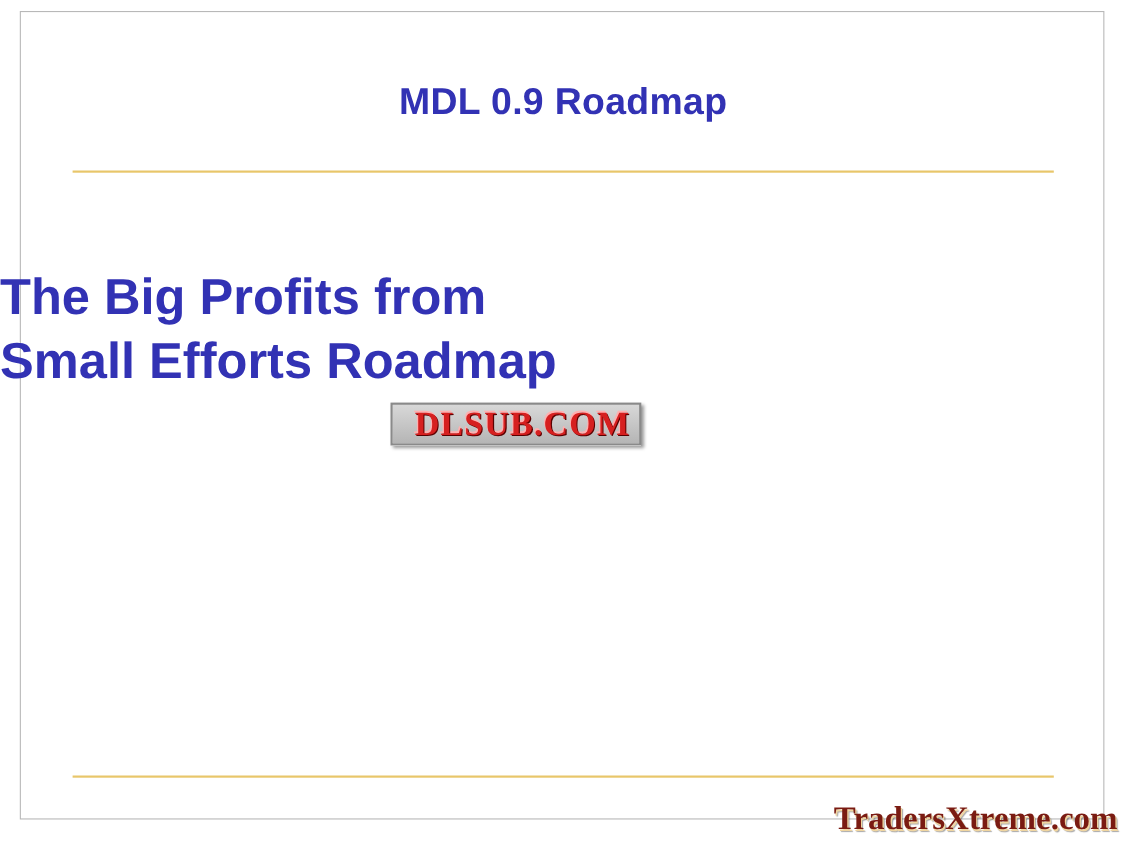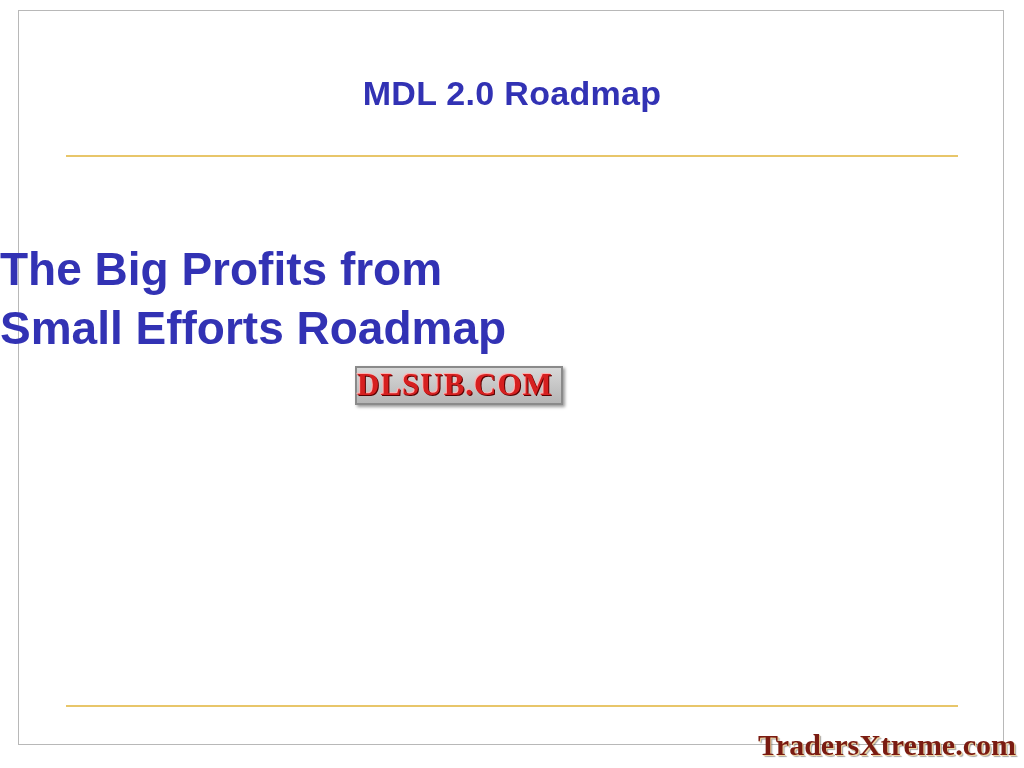--- a/index.html
+++ b/index.html
@@ -114,21 +114,21 @@
     left: 355px;
     top: 366px;
     z-index: 25;
     font-family: "Liberation Serif", serif;
     font-weight: bold;
     font-size: 31px;
     letter-spacing: 1px;
     color: #d62020;
     background: linear-gradient(#d8d8d8, #b5b5b5);
     border: 2px solid #8a8a8a;
-    padding: 1px 8px 3px 0;
+    padding: 1px 8px 3px 20px;
     line-height: 1.0;
     text-shadow: 1px 1px 0 #5a0000, -1px -1px 0 #ffb0b0;
     box-shadow: 2px 2px 3px rgba(0,0,0,0.4);
     white-space: nowrap;
   }
 
   .subhead {
     position: absolute;
     left: 0;
     top: 452px;
@@ -140,21 +140,21 @@
   }
   .subhead .line { display: block; }
 </style>
 </head>
 <body>
 
 <div class="slide-frame">
 
   <div class="slide-border"></div>
 
-  <div class="slide-title">MDL 2.0 Roadmap</div>
+  <div class="slide-title">MDL 0.9 Roadmap</div>
 
   <div class="rule rule-top"></div>
 
   <div class="headline">
     <span class="line">The Big Profits from</span>
     <span class="line">Small Efforts Roadmap</span>
   </div>
 
 
   <div class="rule rule-bottom"></div>

